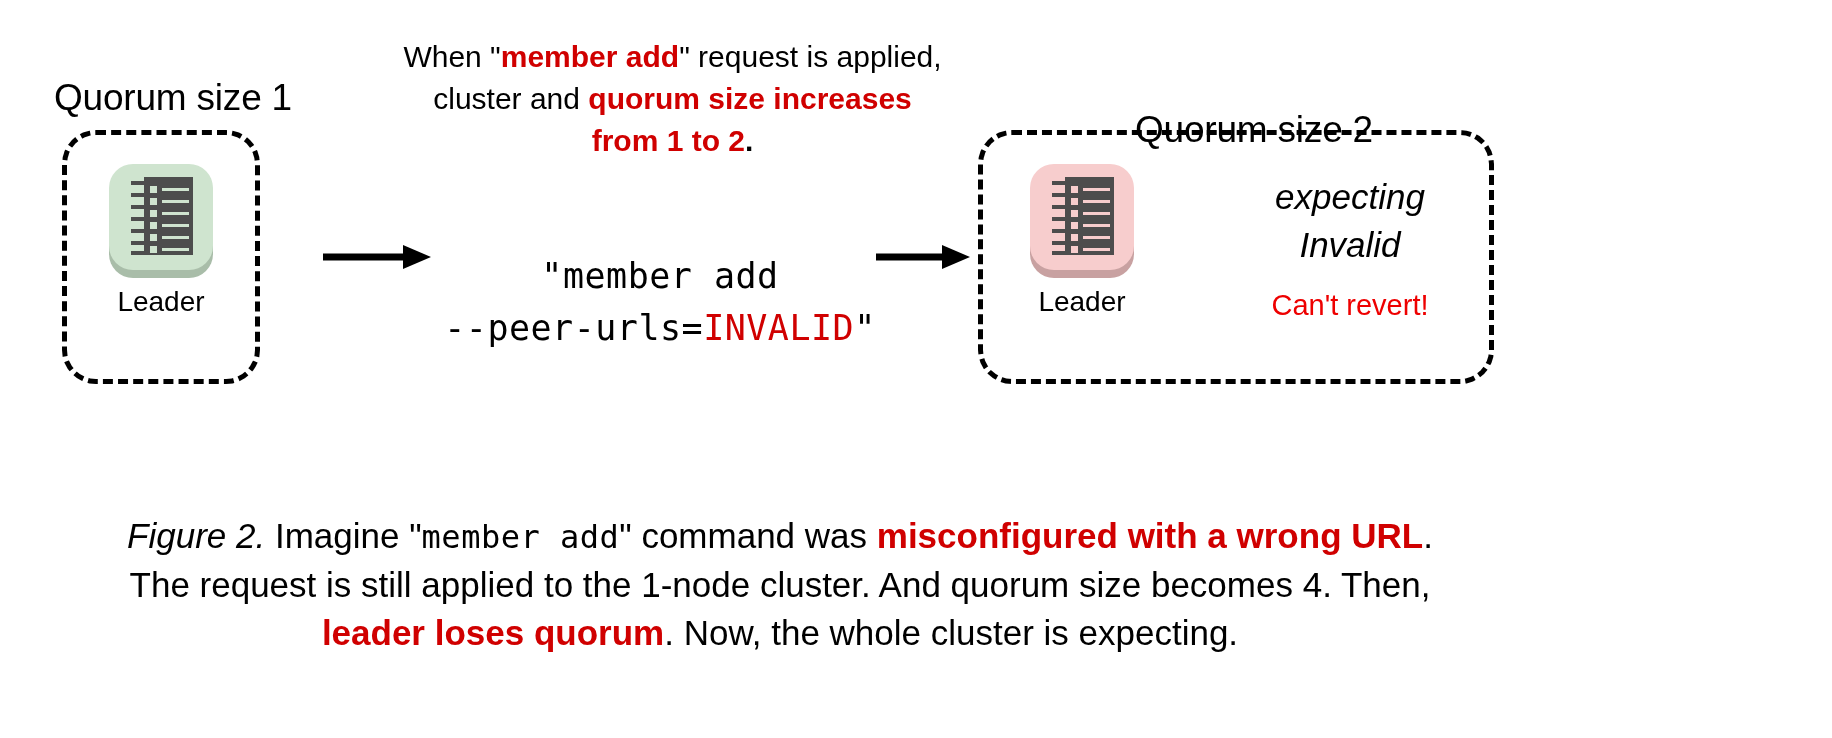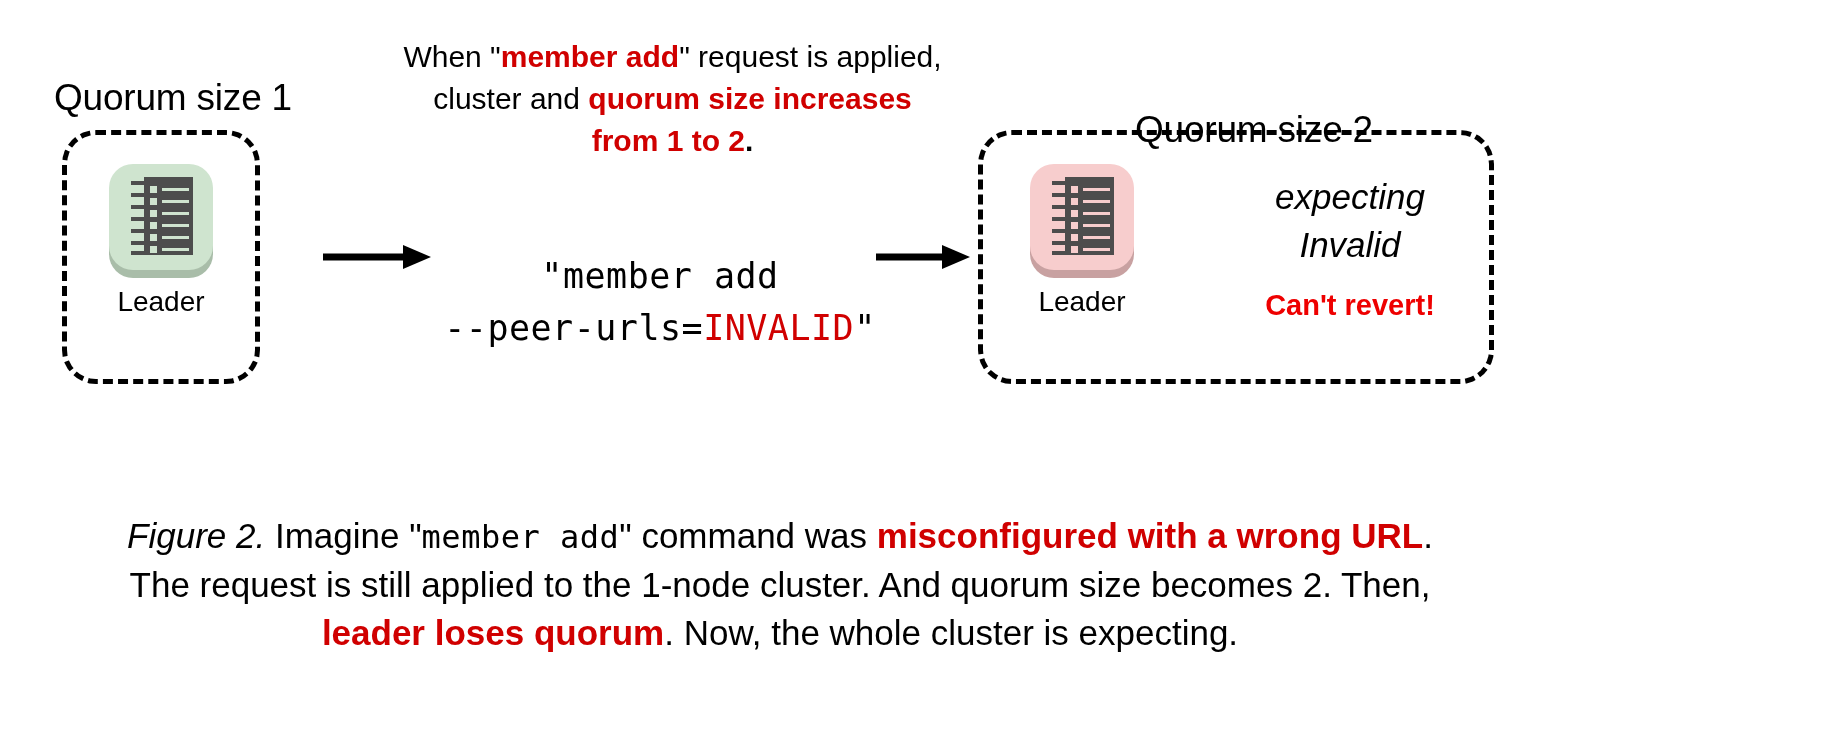--- a/index.html
+++ b/index.html
@@ -158,21 +158,21 @@
   }
   #right-notes .line {
     font-style: italic;
     font-size: 35px;
     line-height: 48px;
     white-space: nowrap;
   }
   #right-notes .warn {
     margin-top: 20px;
     font-size: 29px;
-    font-weight: bold;
+    font-weight: normal;
     color: #ee0000;
     white-space: nowrap;
   }
 
   
   #caption {
     position: absolute;
     left: 55px;
     top: 512px;
     width: 1450px;
@@ -280,17 +280,17 @@
   </div>
 
   <div id="right-notes">
     <div class="line">expecting</div>
     <div class="line">Invalid</div>
     <div class="warn">Can't revert!</div>
   </div>
 
   <div id="caption">
     <div><span class="ital">Figure 2.</span><span> Imagine "</span><span class="mono">member add</span><span>" command was </span><span class="red bold">misconfigured with a wrong URL</span><span>.</span></div>
-    <div>The request is still applied to the 1-node cluster. And quorum size becomes 2. Then,</div>
+    <div>The request is still applied to the 1-node cluster. And quorum size becomes 4. Then,</div>
     <div><span class="red bold">leader loses quorum</span><span>. Now, the whole cluster is expecting.</span></div>
   </div>
 
 </div>
 
 </body></html>

